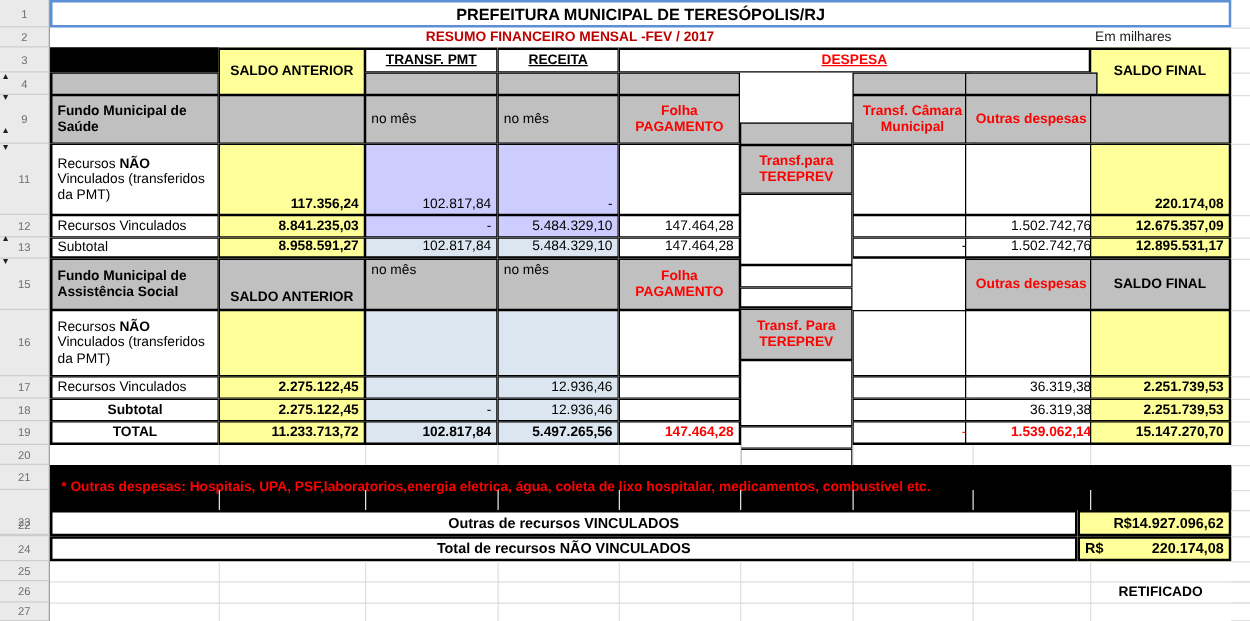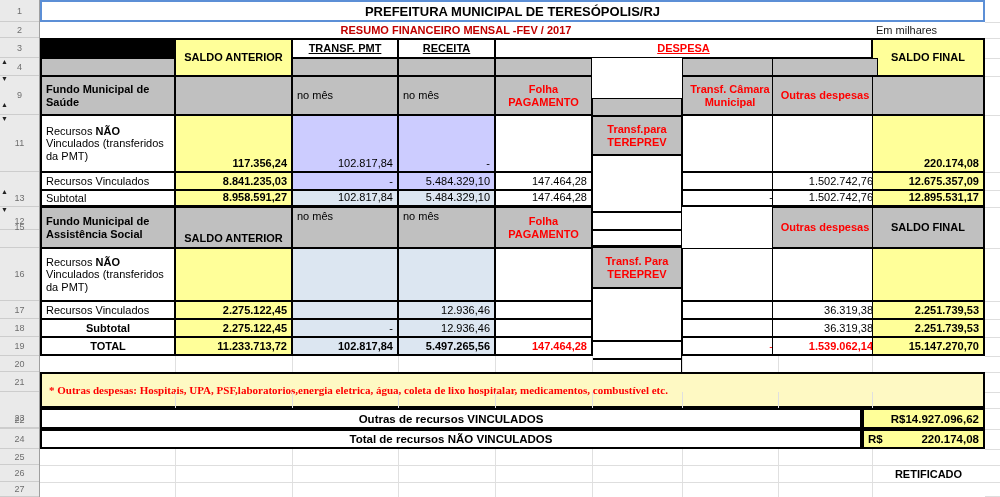--- a/index.html
+++ b/index.html
@@ -27,41 +27,41 @@
   .cE{left:495px;width:97px;}.cF{left:592px;width:90px;margin-top:40px;}.cG{682px;left:682px;width:96px;}.cH{left:772px;width:106px;}.cI{left:872px;width:113px;}
   .cDesp{left:495px;width:377px;}
   
   .r3{top:38px;height:20px;text-decoration:underline;}.r4{top:58px;height:18px;}.r34{top:38px;height:38px;}
   .r9{top:76px;height:39px;}.r11{top:115px;height:57px;}.r12{top:172px;height:18px;}.r13{top:190px;height:17px;}
   .r15{top:207px;height:41px;}.r16{top:248px;height:53px;}.r17{top:301px;height:18px;}.r18{top:319px;height:18px;}.r19{top:337px;height:19px;}
   
   .titlecell{position:absolute;left:40px;top:0;width:945px;height:22px;box-sizing:border-box;border:2px solid #5c8fd6;background:#fff;display:flex;align-items:center;justify-content:center;font-size:13px;font-weight:bold;}
   .subtitle{position:absolute;left:40px;top:22px;width:832px;height:16px;display:flex;align-items:center;justify-content:center;font-size:11px;font-weight:bold;color:#c00000;}
   .unit{position:absolute;left:876px;top:22px;width:110px;height:16px;display:flex;align-items:center;font-size:11px;color:#1a1a1a;}
-  .note{position:absolute;left:40px;top:372px;width:945px;height:36px;box-sizing:border-box;border:2px solid #000;background:#fef9c3;display:flex;align-items:center;padding:0 7px;font-size:11px;font-weight:bold;color:#fe0000;overflow:hidden;font-family:Liberation Serif, serif;}
+  .note{position:absolute;left:40px;top:372px;width:945px;height:36px;box-sizing:border-box;border:2px solid #000;background:#000000;display:flex;align-items:center;padding:0 7px;font-size:11px;font-weight:bold;color:#fe0000;overflow:hidden;}
   .sumlab{position:absolute;left:40px;width:822px;height:21px;box-sizing:border-box;border:2px solid #000;background:#fff;display:flex;align-items:center;justify-content:center;font-size:11.5px;font-weight:bold;}
   .sumval{position:absolute;left:862px;width:123px;height:21px;box-sizing:border-box;border:2px solid #000;background:#ffff99;display:flex;align-items:center;justify-content:flex-end;padding:0 4px;font-size:11.5px;font-weight:bold;}
   .sumval.spread{justify-content:space-between;}
   .retif{position:absolute;left:872px;top:465px;width:113px;height:17px;display:flex;align-items:center;justify-content:center;font-size:11px;font-weight:bold;}
   .hline{position:absolute;height:1px;background:#dedede;}
   .vline{position:absolute;width:1px;background:#e0e0e0;}
 </style>
 </head>
 <body>
 
 <div class="stage">
 
   <div class="gutter" id="gutter">
       <div class="gnum" style="top: 0px; height: 22px;">1</div>
       <div class="gnum" style="top: 22px; height: 16px;">2</div>
       <div class="gnum" style="top: 38px; height: 20px;">3</div>
       <div class="gnum" style="top: 58px; height: 18px;">4</div>
       <div class="gnum" style="top: 76px; height: 39px;">9</div>
       <div class="gnum" style="top: 115px; height: 57px;">11</div>
-      <div class="gnum" style="top: 172px; height: 18px; margin-top: 40px;">12</div>
+      <div class="gnum" style="top: 172px; height: 18px;">12</div>
       <div class="gnum" style="top: 190px; height: 17px;">13</div>
       <div class="gnum" style="top: 207px; height: 41px;">15</div>
       <div class="gnum" style="top: 248px; height: 53px;">16</div>
       <div class="gnum" style="top: 301px; height: 18px;">17</div>
       <div class="gnum" style="top: 319px; height: 18px;">18</div>
       <div class="gnum" style="top: 337px; height: 19px;">19</div>
       <div class="gnum" style="top: 356px; height: 16px;">20</div>
       <div class="gnum" style="top: 372px; height: 20px;">21</div>
       <div class="gnum" style="top: 412px; height: 16px;">22</div>
       <div class="gnum" style="top: 408px; height: 21px;">23</div>

